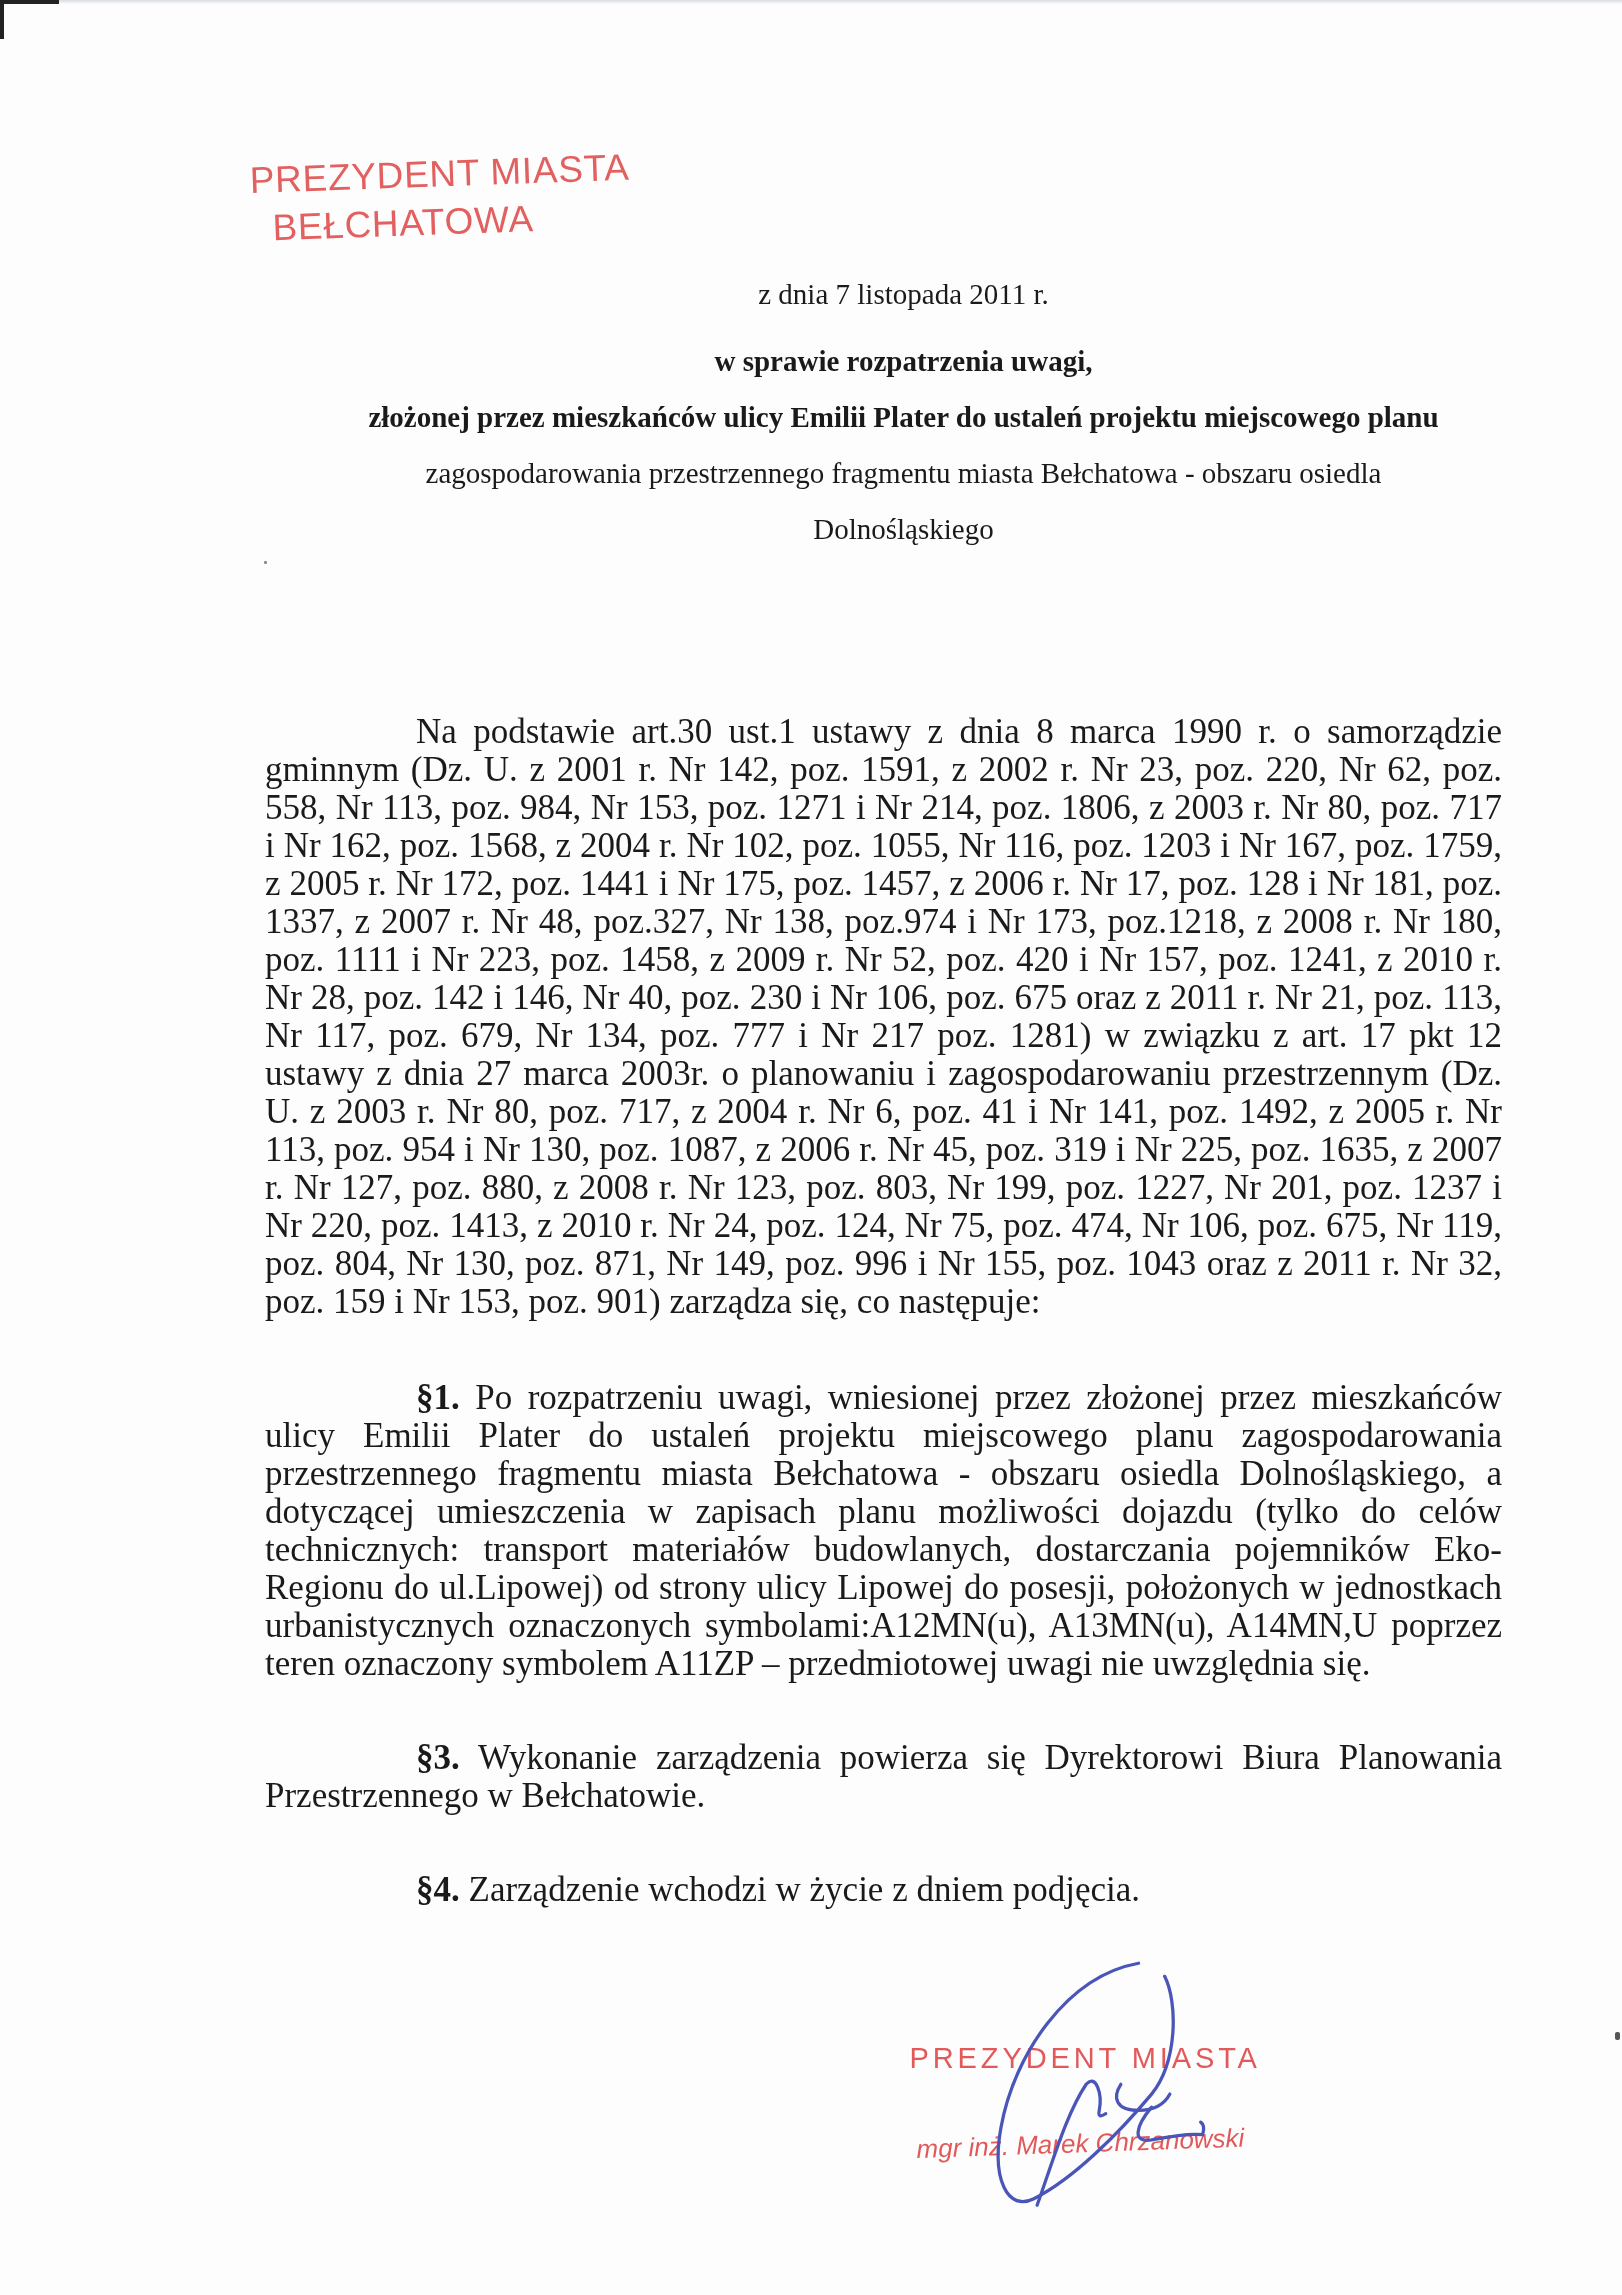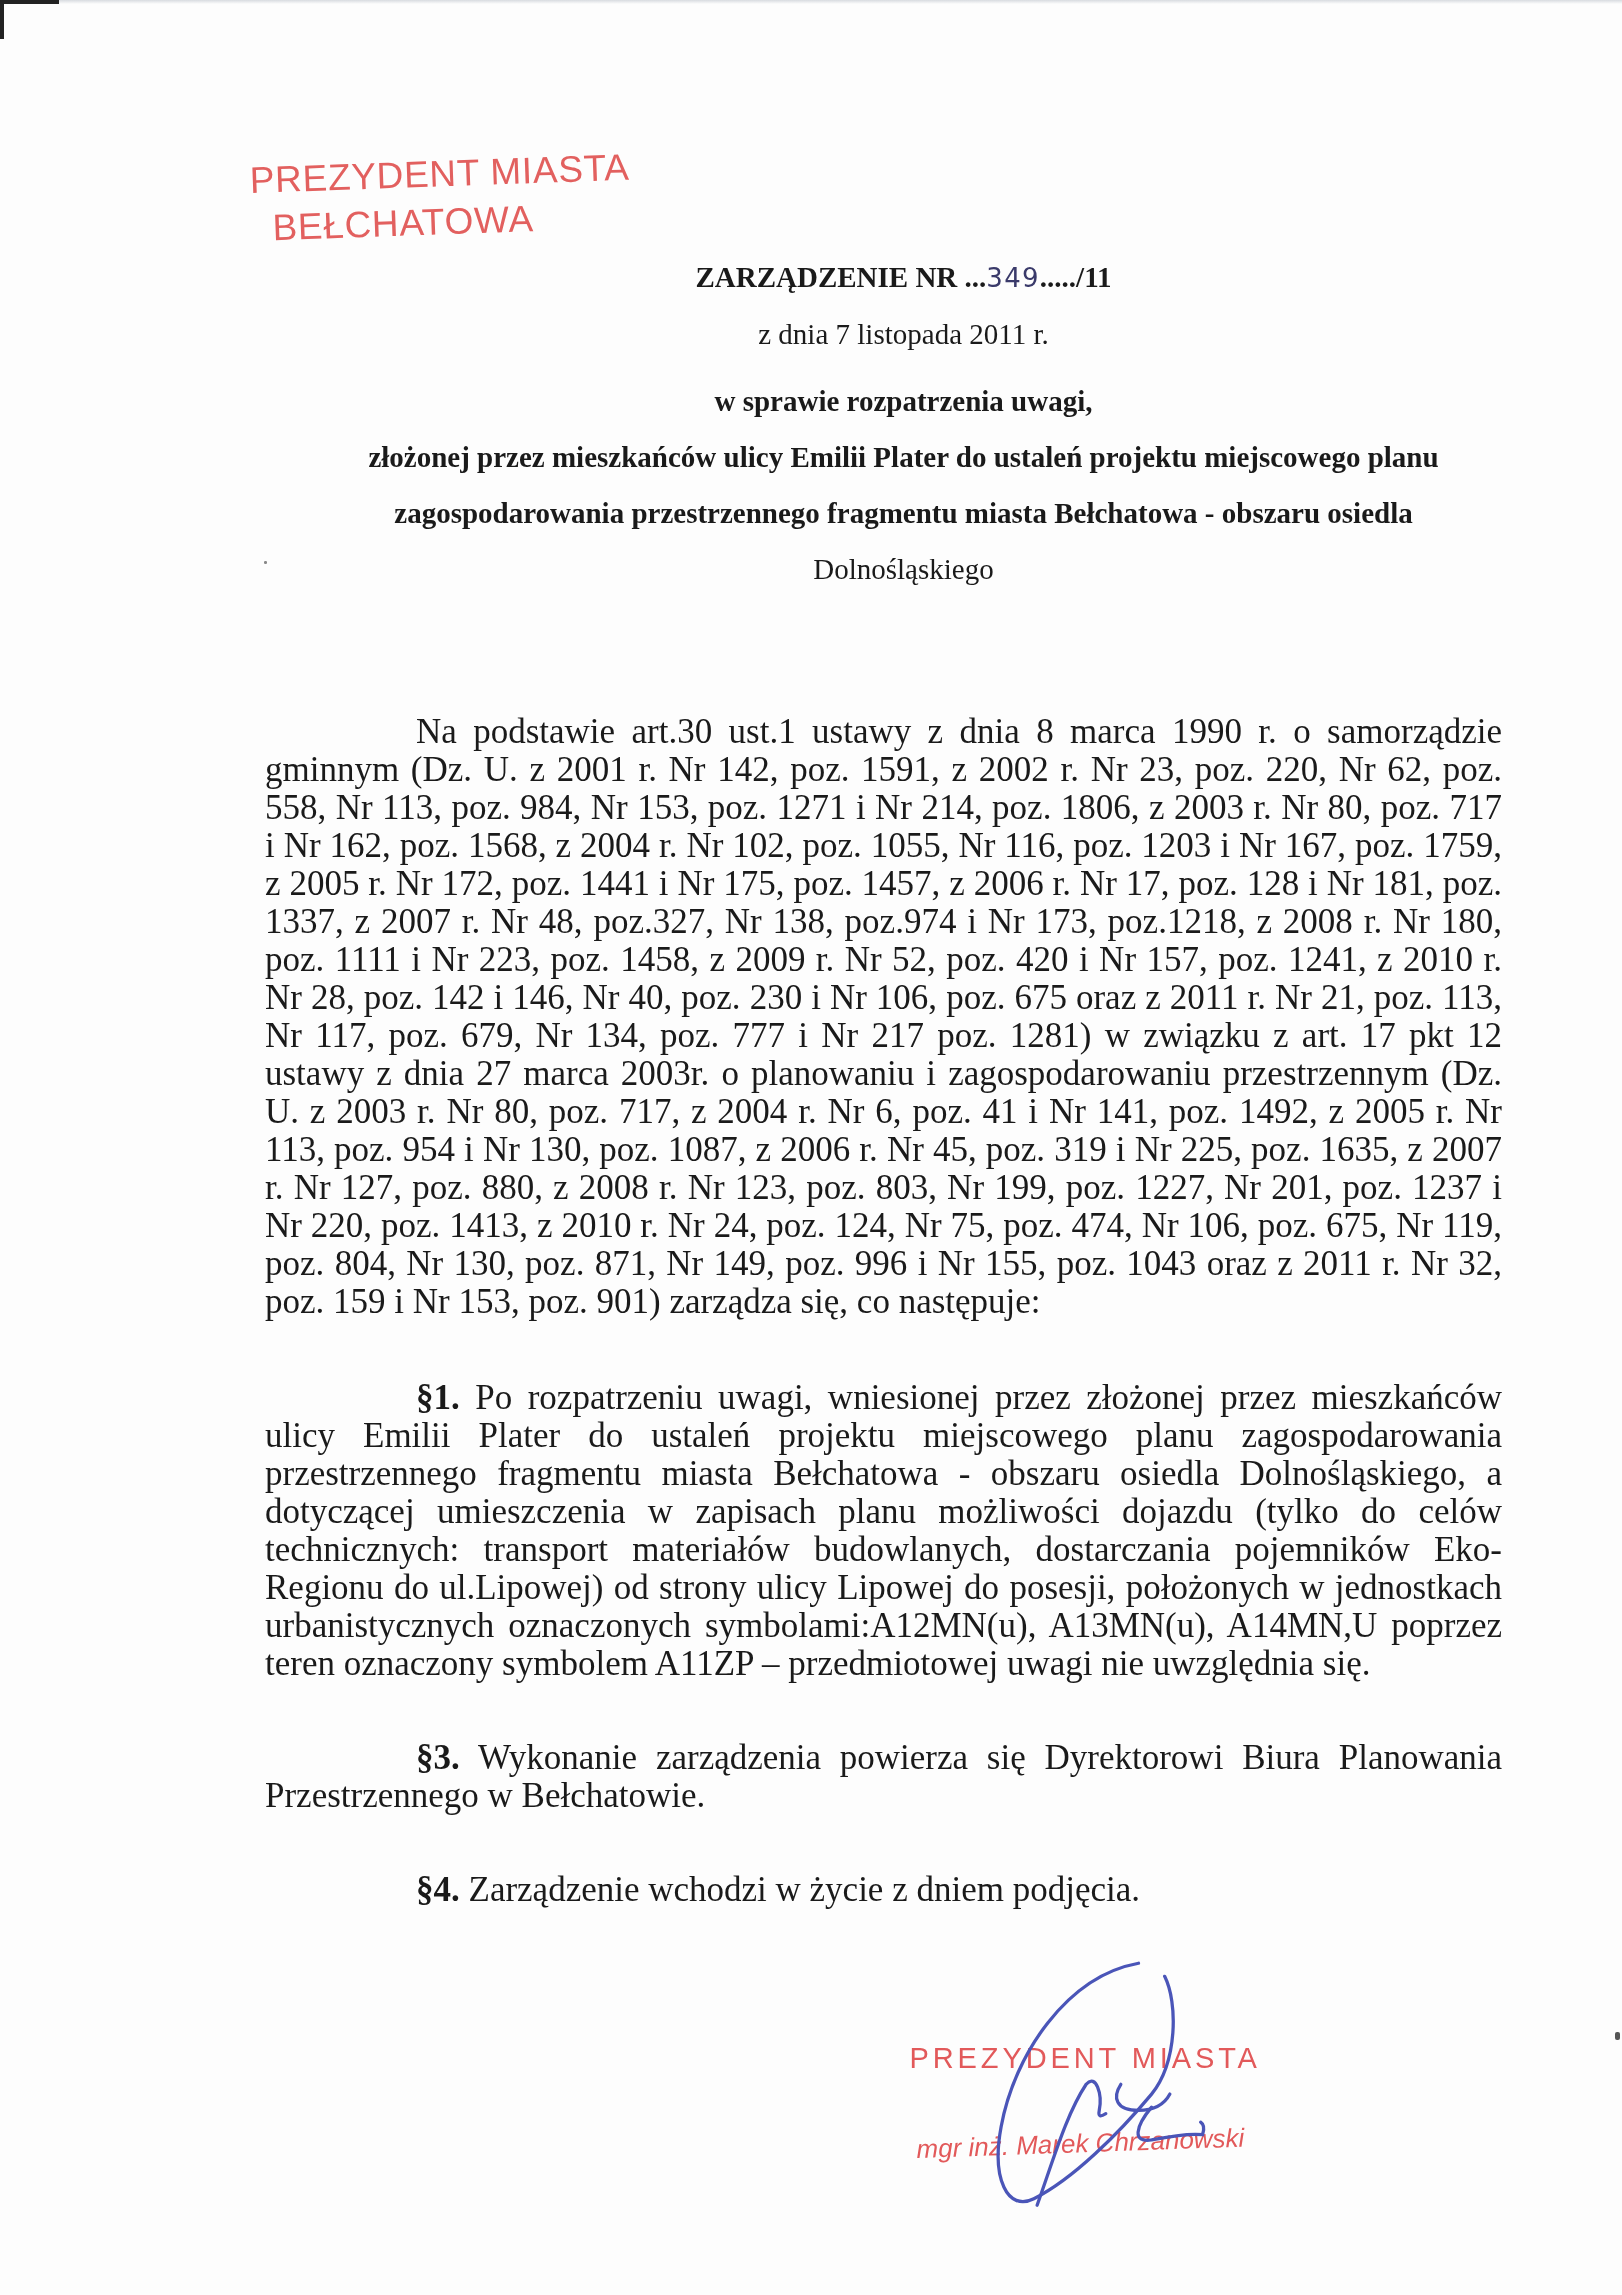--- a/index.html
+++ b/index.html
@@ -86,21 +86,21 @@
     }
     .h-subject {
       font-weight: bold;
       margin-top: 28px;
     }
     .h-subject-2 {
       font-weight: bold;
       margin-top: 17px;
     }
     .h-subject-3 {
-      font-weight: bold;
+      font-weight: normal;
       margin-top: 17px;
     }
     .h-subject-4 {
       font-weight: normal;
       margin-top: 17px;
     }
 
     
     .body-text {
       position: absolute;
@@ -192,21 +192,20 @@
 <div class="scan-edge-top"></div>
 <div class="scan-edge-corner"></div>
 <div class="scan-edge-left"></div>
 
 <div class="stamp-top">
   <span>PREZYDENT MIASTA</span>
   <span class="line2">BEŁCHATOWA</span>
 </div>
 
 <div class="headings">
-  <p class="h-line h-title"><span>ZARZĄDZENIE NR ...</span><span class="h-number">349</span><span>...../11</span></p>
   <p class="h-line h-date">z dnia 7 listopada 2011 r.</p>
   <p class="h-line h-subject">w sprawie rozpatrzenia uwagi,</p>
   <p class="h-line h-subject-2">złożonej przez mieszkańców ulicy Emilii Plater do ustaleń projektu miejscowego planu</p>
   <p class="h-line h-subject-3">zagospodarowania przestrzennego fragmentu miasta Bełchatowa - obszaru osiedla</p>
   <p class="h-line h-subject-4">Dolnośląskiego</p>
 </div>
 <div class="faint-dot"></div>
 
 <div class="body-text">
   <p class="para para-basis">Na podstawie art.30 ust.1 ustawy z dnia 8 marca 1990 r. o samorządzie gminnym (Dz. U. z 2001 r. Nr 142, poz. 1591, z 2002 r. Nr 23, poz. 220, Nr 62, poz. 558, Nr 113, poz. 984, Nr 153, poz. 1271 i Nr 214, poz. 1806, z 2003 r. Nr 80, poz. 717 i Nr 162, poz. 1568, z 2004 r. Nr 102, poz. 1055, Nr 116, poz. 1203 i Nr 167, poz. 1759, z 2005 r. Nr 172, poz. 1441 i Nr 175, poz. 1457, z 2006 r. Nr 17, poz. 128 i Nr 181, poz. 1337, z 2007 r. Nr 48, poz.327, Nr 138, poz.974 i Nr 173, poz.1218, z 2008 r. Nr 180, poz. 1111 i Nr 223, poz. 1458, z 2009 r. Nr 52, poz. 420 i Nr 157, poz. 1241, z 2010 r. Nr 28, poz. 142 i 146, Nr 40, poz. 230 i Nr 106, poz. 675 oraz z 2011 r. Nr 21, poz. 113, Nr 117, poz. 679, Nr 134, poz. 777 i Nr 217 poz. 1281) w związku z art. 17 pkt 12 ustawy z dnia 27 marca 2003r. o planowaniu i zagospodarowaniu przestrzennym (Dz. U. z 2003 r. Nr 80, poz. 717, z 2004 r. Nr 6, poz. 41 i Nr 141, poz. 1492, z 2005 r. Nr 113, poz. 954 i Nr 130, poz. 1087, z 2006 r. Nr 45, poz. 319 i Nr 225, poz. 1635, z 2007 r. Nr 127, poz. 880, z 2008 r. Nr 123, poz. 803, Nr 199, poz. 1227, Nr 201, poz. 1237 i Nr 220, poz. 1413, z 2010 r. Nr 24, poz. 124, Nr 75, poz. 474, Nr 106, poz. 675, Nr 119, poz. 804, Nr 130, poz. 871, Nr 149, poz. 996 i Nr 155, poz. 1043 oraz z 2011 r. Nr 32, poz. 159 i Nr 153, poz. 901) zarządza się, co następuje:</p>

